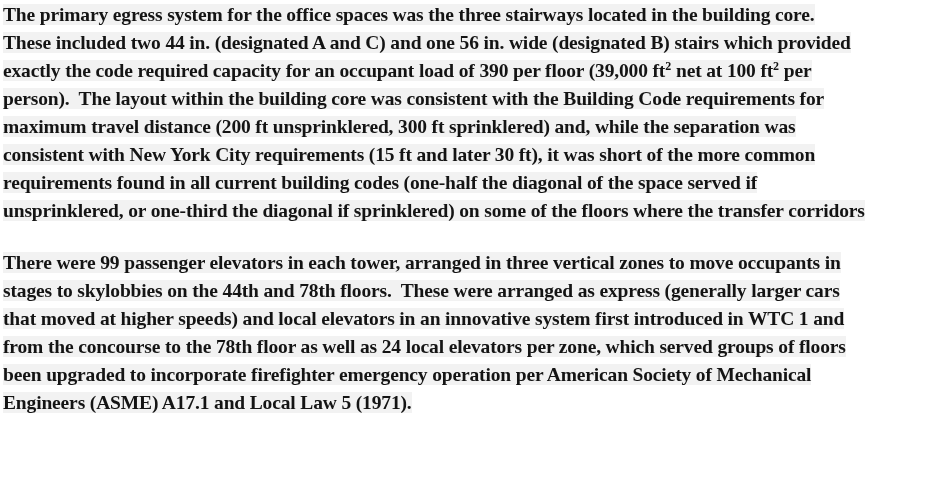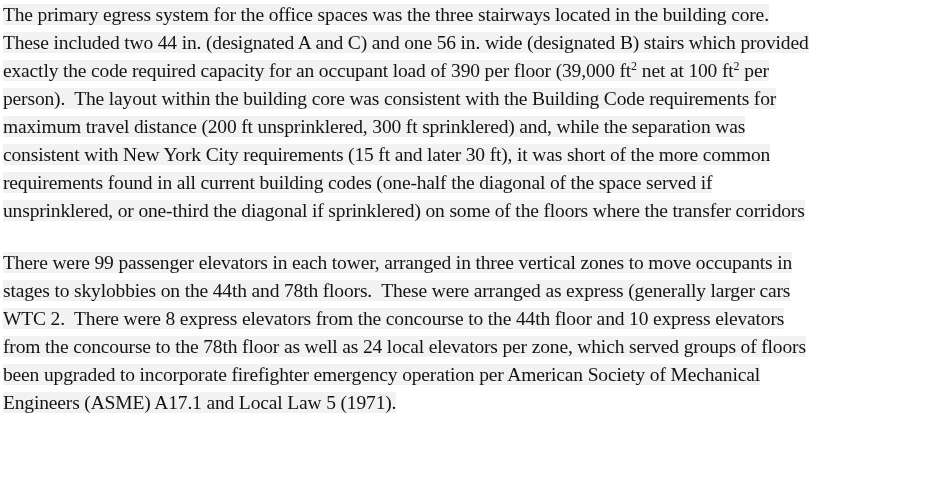--- a/index.html
+++ b/index.html
@@ -22,20 +22,21 @@
     padding: 1px 0 0 3px;
   }
   .paragraph { margin: 0; }
   .paragraph + .paragraph { margin-top: 24px; }
   .line {
     height: 28px;
     white-space: pre;        
   }
   .band {
     background: var(--band); 
+    font-weight: bold;
   }
   sup.sup {
     font-size: 12px;
     line-height: 0;
     vertical-align: super;
     letter-spacing: 0;
   }
 </style>
 </head>
 <body>
@@ -47,18 +48,18 @@
       <div class="line"><span class="band"><span>exactly the code required capacity for an occupant load of 390 per floor (39,000 ft</span><sup class="sup">2</sup><span> net at 100 ft</span><sup class="sup">2</sup><span> per</span></span></div>
       <div class="line"><span class="band"><span>person).  The layout within the building core was consistent with the Building Code requirements for</span></span></div>
       <div class="line"><span class="band"><span>maximum travel distance (200 ft unsprinklered, 300 ft sprinklered) and, while the separation was</span></span></div>
       <div class="line"><span class="band"><span>consistent with New York City requirements (15 ft and later 30 ft), it was short of the more common</span></span></div>
       <div class="line"><span class="band"><span>requirements found in all current building codes (one-half the diagonal of the space served if</span></span></div>
       <div class="line"><span class="band"><span>unsprinklered, or one-third the diagonal if sprinklered) on some of the floors where the transfer corridors</span></span></div>
     </div>
     <div class="paragraph">
       <div class="line"><span class="band"><span>There were 99 passenger elevators in each tower, arranged in three vertical zones to move occupants in</span></span></div>
       <div class="line"><span class="band"><span>stages to skylobbies on the 44th and 78th floors.  These were arranged as express (generally larger cars</span></span></div>
-      <div class="line"><span class="band"><span>WTC 2.  There were 8 express elevators from the concourse to the 44th floor and 10 express elevators</span></span></div>
+      <div class="line"><span class="band"><span>that moved at higher speeds) and local elevators in an innovative system first introduced in WTC 1 and</span></span></div>
       <div class="line"><span class="band"><span>from the concourse to the 78th floor as well as 24 local elevators per zone, which served groups of floors</span></span></div>
       <div class="line"><span class="band"><span>been upgraded to incorporate firefighter emergency operation per American Society of Mechanical</span></span></div>
       <div class="line"><span class="band"><span>Engineers (ASME) A17.1 and Local Law 5 (1971).</span></span></div>
     </div>
   </div>
 
 </body></html>

